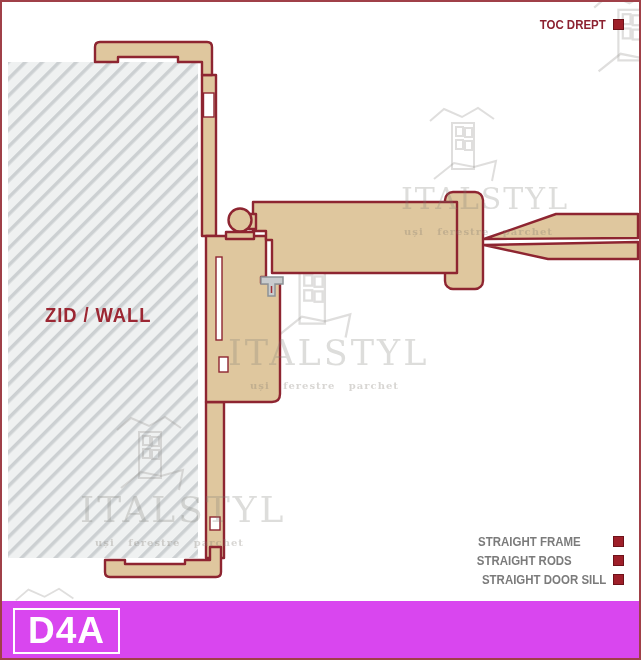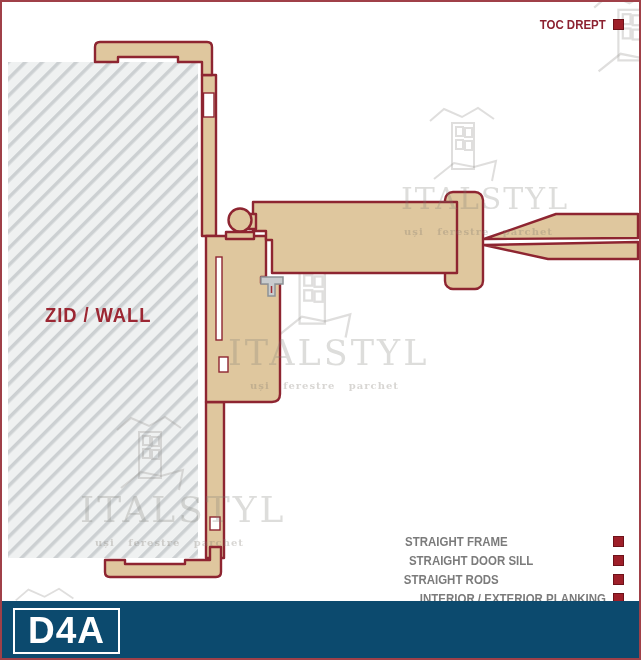--- a/index.html
+++ b/index.html
@@ -49,21 +49,21 @@
   #legend-top .legend-text { color:#8c2130; }
   #legend-bottom .legend-text { color:#7b7b7b; }
   .legend-square {
     width:11px; height:11px; background:#9e1f29; border:1px solid #6e1219;
     box-sizing:border-box; margin-left:7px; flex:0 0 auto;
   }
 
   
   .banner {
     position:absolute; z-index:3; left:2px; right:2px; bottom:2px; height:57px;
-    background:#0c4a6e;
+    background:#d946ef;
   }
   .code-box {
     position:absolute; left:11px; top:7px; height:42px;
     border:2px solid #ffffff; padding:0 13px;
     font-size:37px; font-weight:700; color:#ffffff; letter-spacing:1px;
     line-height:41px; font-family:"Liberation Sans", sans-serif;
   }
 
   .border-overlay {
     position:absolute; z-index:4; left:0; top:0; right:0; bottom:0;
@@ -151,29 +151,25 @@
         <span class="legend-text">TOC DREPT</span>
         <span class="legend-square"></span>
       </div>
     </div>
   <div class="legend" id="legend-bottom">
       <div class="legend-row">
         <span class="legend-text">STRAIGHT FRAME</span>
         <span class="legend-square"></span>
       </div>
       <div class="legend-row">
-        <span class="legend-text">STRAIGHT DOOR SILL</span>
-        <span class="legend-square"></span>
-      </div>
-      <div class="legend-row">
         <span class="legend-text">STRAIGHT RODS</span>
         <span class="legend-square"></span>
       </div>
       <div class="legend-row">
-        <span class="legend-text">INTERIOR / EXTERIOR PLANKING</span>
+        <span class="legend-text">STRAIGHT DOOR SILL</span>
         <span class="legend-square"></span>
       </div>
     </div>
 
   <div class="banner">
     <div class="code-box">D4A</div>
   </div>
 
   <div class="border-overlay"></div>
 </div>

